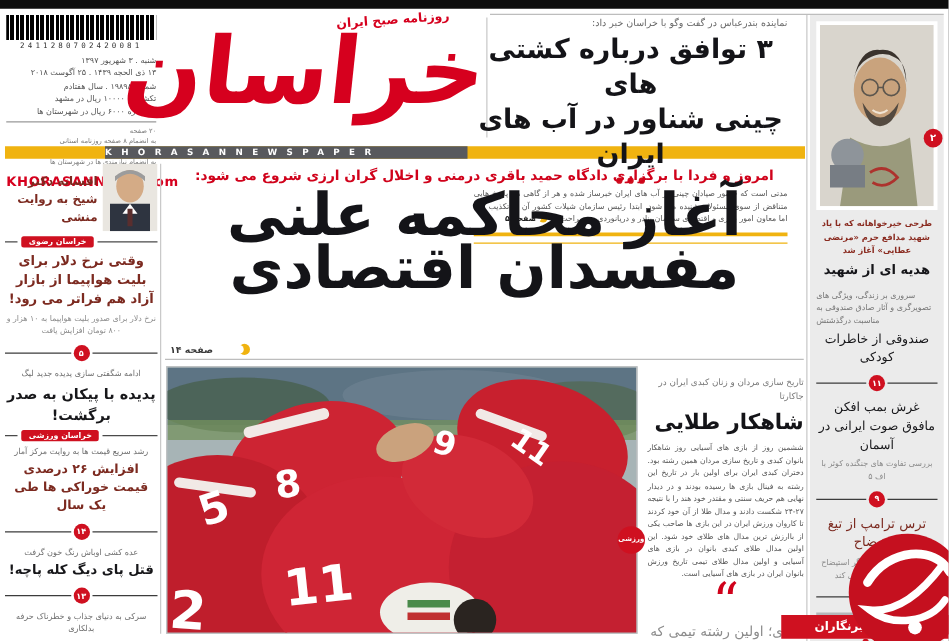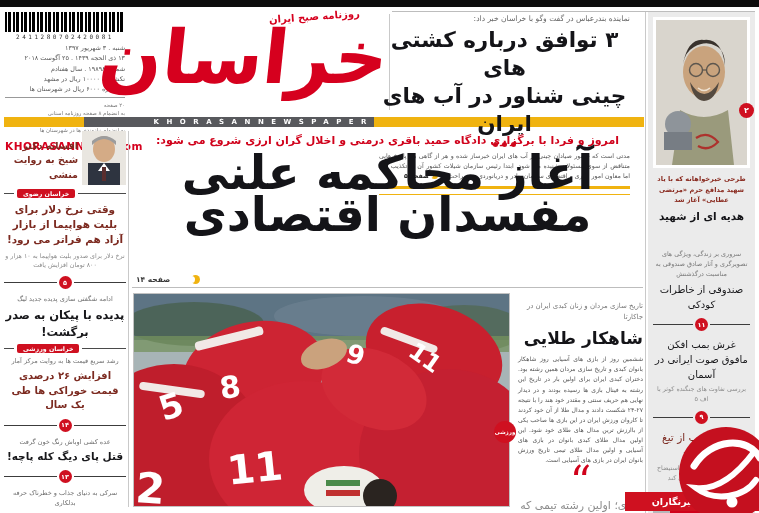--- a/index.html
+++ b/index.html
@@ -40,21 +40,21 @@
 
   
   .masthead{left:132px;top:9px;width:256px;height:106px;}
   .tagline{position:absolute;right:28px;top:2px;color:#d6001e;font-size:10px;font-weight:bold;transform:rotate(-4deg);}
   .logotxt{position:absolute;right:0;top:8px;width:100%;text-align:center;color:#d6001e;font-size:74px;font-weight:900;
            line-height:1.1;transform:skewX(-6deg);letter-spacing:-3px;}
 
   
   .strip{left:4px;top:117px;width:640px;height:10px;background:#f0b310;}
   .strip-gray{position:absolute;left:80px;top:0;width:290px;height:10px;background:#58595d;color:#fff;
-              font-size:7px;font-weight:bold;letter-spacing:7.5px;text-align:right;line-height:10px;direction:ltr;overflow:hidden;}
+              font-size:7px;font-weight:bold;letter-spacing:7.5px;text-align:left;line-height:10px;direction:ltr;overflow:hidden;}
 
   
   .topstory{left:379px;top:14px;width:251px;}
   .ts-kicker{font-size:7.6px;color:#666;text-align:right;margin-bottom:3px;}
   .ts-head{font-size:21.5px;font-weight:900;color:#141418;line-height:1.3;text-align:center;}
   .dots{display:flex;justify-content:center;gap:4px;margin:4px 0;}
   .dots i{width:5px;height:5px;border-radius:50%;background:#cf1020;}
   .ts-body{font-size:6.3px;color:#555;line-height:1.6;text-align:justify;}
   .ts-body .pg{font-weight:bold;color:#222;white-space:nowrap;}
   .ts-body .crescent{display:inline-block;width:7px;height:7px;vertical-align:-1px;margin:0 2px;}
@@ -81,21 +81,21 @@
   .quotemark{color:#d0021b;font-size:42px;line-height:18px;height:20px;text-align:center;margin-top:8px;font-family:"DejaVu Serif","Liberation Serif",serif;}
   .sc-quote{font-size:11px;color:#8c8c8c;line-height:1.55;text-align:center;margin-top:4px;}
 
   
   .sidebar{left:648px;top:12px;width:107px;height:501px;background:#ebebeb;box-sizing:border-box;padding:5px 5px;}
   .photocard{position:relative;background:#fff;padding:3px;}
   .badge2{position:absolute;right:-4px;top:86px;width:15px;height:15px;border-radius:50%;background:#cf1020;color:#fff;
           font-size:8px;font-weight:bold;display:flex;align-items:center;justify-content:center;}
   .sb-caption{font-size:6.6px;font-weight:bold;color:#8a2b20;line-height:1.6;text-align:center;margin-top:6px;}
   .sb-title{font-size:10.5px;font-weight:900;color:#141418;text-align:center;margin-top:4px;}
-  .sb-kicker{font-size:6.4px;color:#777;line-height:1.6;text-align:center;margin-top:27px;}
+  .sb-kicker{font-size:6.4px;color:#777;line-height:1.6;text-align:left;margin-top:9px;}
   .sb-head{font-size:10px;font-weight:400;line-height:1.5;text-align:center;margin-top:3px;}
   .sb-sub{font-size:6.4px;color:#8b8b8b;line-height:1.5;text-align:center;margin-top:3px;}
   .notebar{background:#b5b7ba;height:15px;display:flex;align-items:center;justify-content:center;margin-top:4px;}
   .notebox{background:#d0021b;color:#fff;font-size:7px;font-weight:bold;padding:1.5px 10px;}
 
   
   .wm-strip{left:625px;top:492px;width:134px;height:19px;background:#cf1120;display:flex;align-items:center;justify-content:center;z-index:8;}
   .wm-strip span{color:#fff;font-size:9.5px;font-weight:900;}
   .wm-logo{left:676px;top:424px;width:100px;height:100px;z-index:9;}
 </style>

